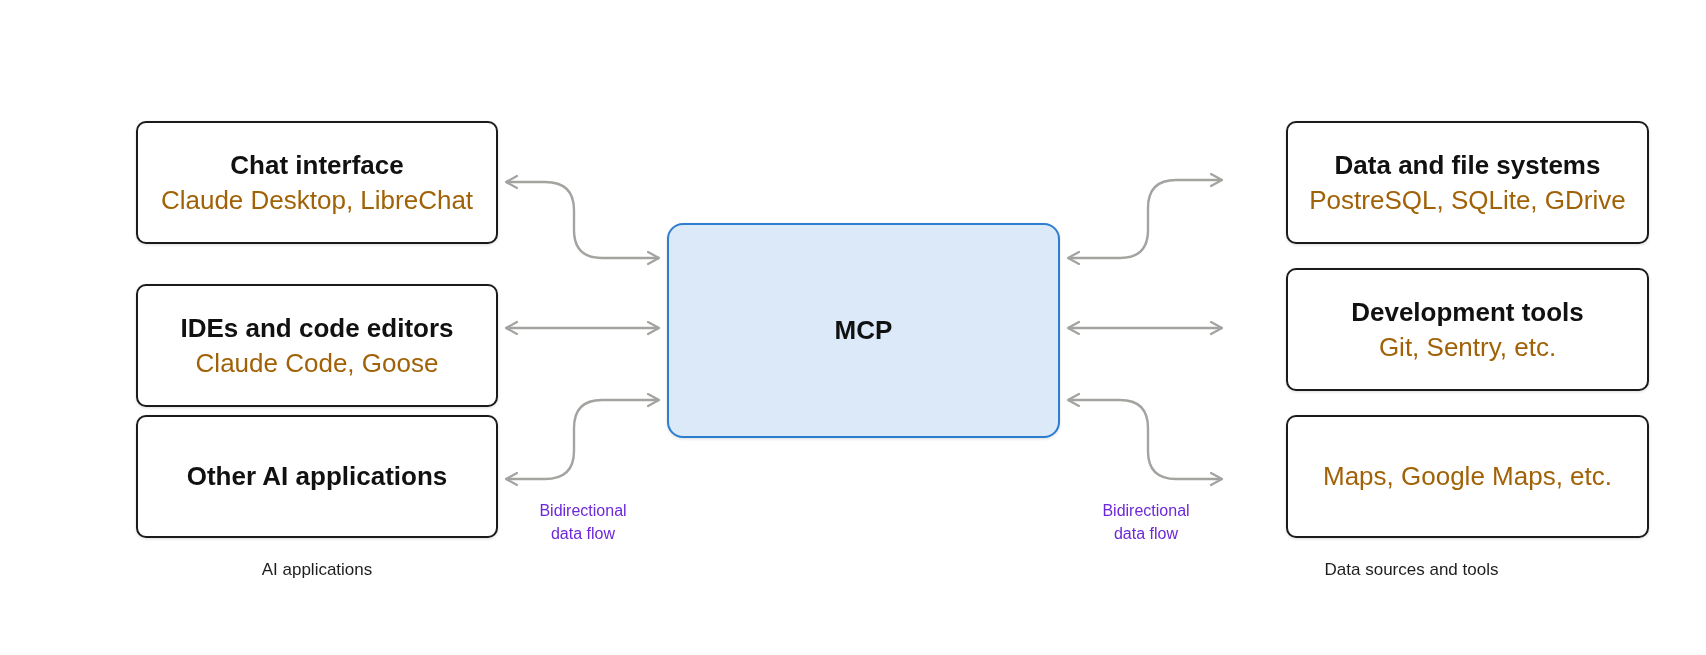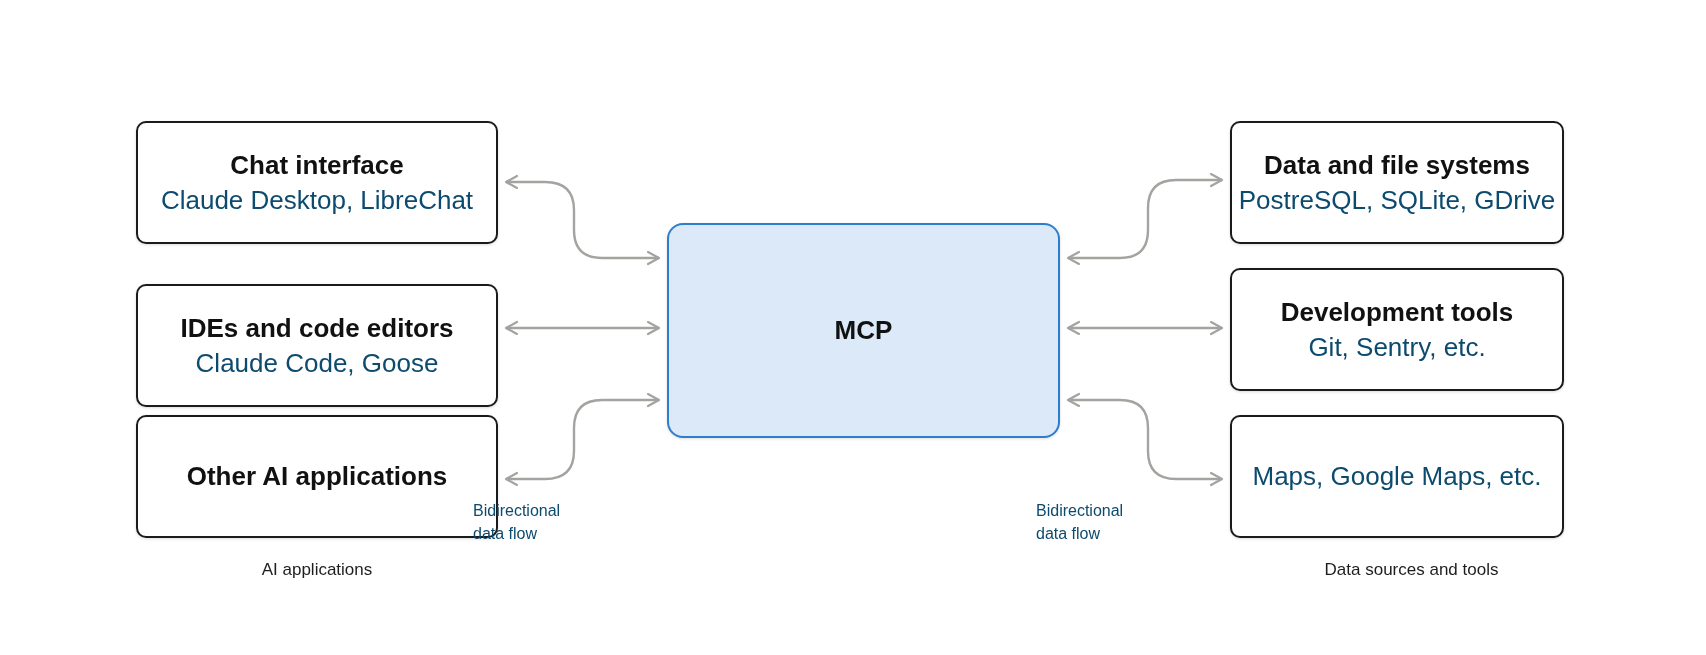--- a/index.html
+++ b/index.html
@@ -42,51 +42,52 @@
     border-radius: 10px;
     background: #ffffff;
     display: flex;
     flex-direction: column;
     align-items: center;
     justify-content: center;
     text-align: center;
     box-shadow: 0 1px 3px rgba(0,0,0,0.14);
   }
   .node.left  { left: 136px; width: 362px; height: 123px; }
-  .node.right { left: 1230px; width: 334px; height: 123px; }
+  .node.right { left: 1286px; width: 363px; height: 123px; }
   .node.mcp {
     left: 667px;
     top: 223px;
     width: 393px;
     height: 215px;
     background: var(--mcp-fill, #dbe9f8);
     border: 2px solid var(--mcp-border, #2e7ecf);
     border-radius: 16px;
   }
   .node-title {
     font-size: 26px;
     font-weight: 700;
     line-height: 35px;
     color: #111111;
     white-space: nowrap;
   }
   .node-subtitle {
     font-size: 26px;
     font-weight: 400;
     line-height: 35px;
-    color: #0c4a6e;
+    color: #a16207;
     white-space: nowrap;
   }
   .flow-label {
     position: absolute;
     top: 499px;
     width: 220px;
+    text-align: center;
     font-size: 16px;
     line-height: 23px;
-    color: #0c4a6e;
+    color: #6d28d9;
   }
   .flow-label.left-side  { left: 473px; }
   .flow-label.right-side { left: 1036px; }
   .group-label {
     position: absolute;
     top: 560px;
     text-align: center;
     font-size: 17px;
     line-height: 20px;
     color: #1e1e1e;

